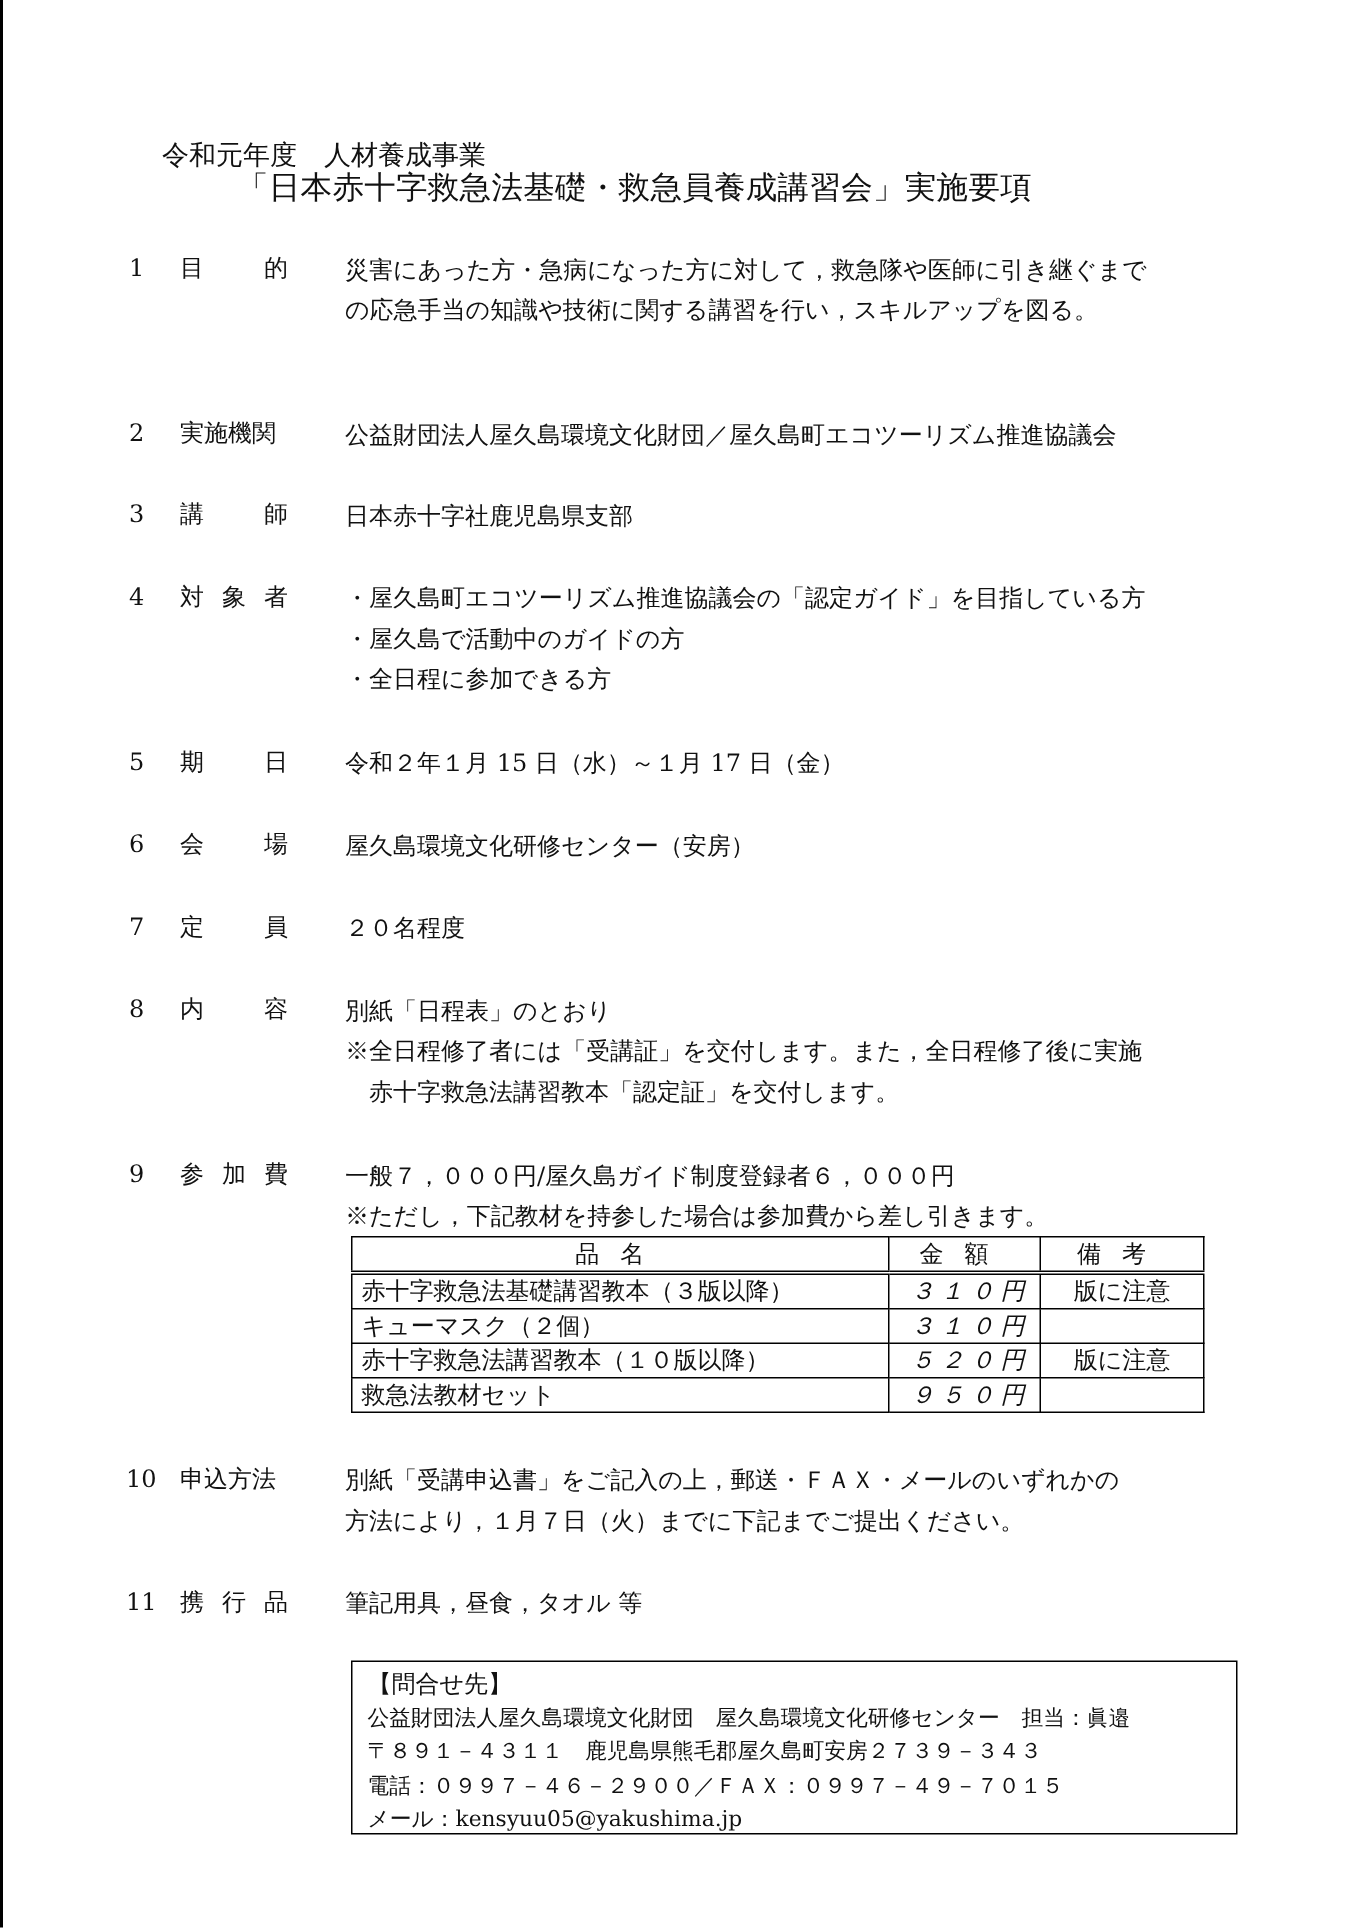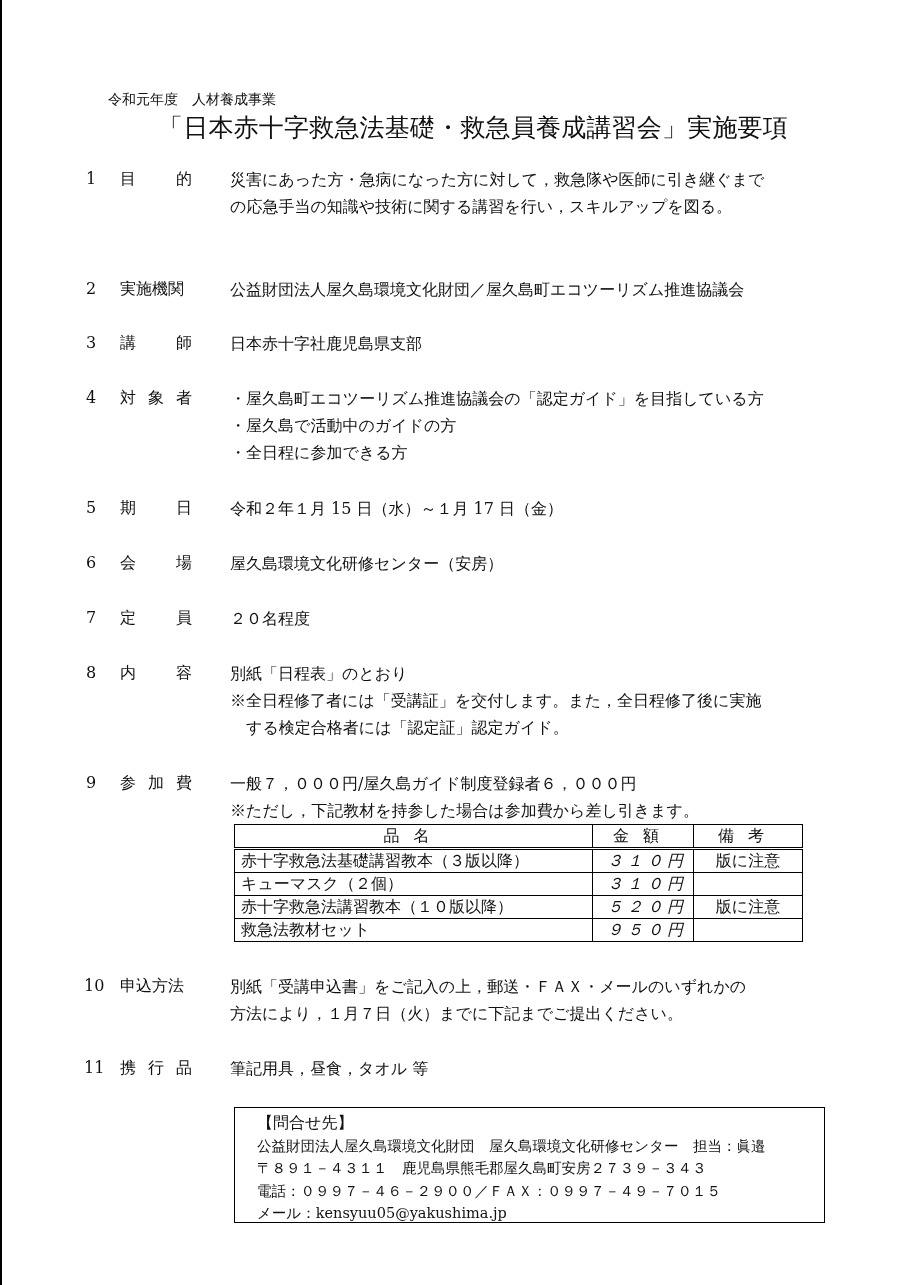--- a/index.html
+++ b/index.html
@@ -1,32 +1,32 @@
 <!DOCTYPE html>
 <html><head>
   <meta charset="utf-8">
   <style>
     html, body { margin:0; padding:0; background:#fff; }
     body { width:910px; height:1285px; position:relative; overflow:hidden;
       font-family:"DejaVu Serif","Liberation Serif", serif; color:#111; }
     .page-border { position:absolute; left:0; top:0; width:2px; height:1285px; background:#000; }
     .abs { position:absolute; white-space:nowrap; }
-    .sub { left:108px; top:91px; font-size:14px; }
-    .title { left:158px; top:111px; font-size:25px; letter-spacing:0.2px; }
+    .sub { left:108px; top:91px; font-size:18px; }
+    .title { left:158px; top:111px; font-size:21px; letter-spacing:0.2px; }
     .row { position:absolute; font-size:16px; line-height:26px; }
     .num { position:absolute; left:86px; width:30px; }
     .lbl { position:absolute; left:120px; display:flex; justify-content:space-between; }
     .body { position:absolute; left:230px; white-space:nowrap; }
     .line { height:27px; line-height:27px; }
     table.fee { position:absolute; left:234px; top:824px; width:569px; border-collapse:collapse; font-size:16px; }
     table.fee td, table.fee th { border:1px solid #000; height:22px; padding:0 6px; font-weight:normal; white-space:nowrap;margin-top:35px; }
     table.fee thead th { border-bottom:3px double #000; text-align:center; letter-spacing:14px; }
     td.amt { text-align:right; letter-spacing:4px;font-style:italic; }
     td.note { text-align:center; }
-    .contact { position:absolute; left:234px; top:1107px; width:591px; height:116px; border:1.5px solid #000; box-sizing:border-box; padding:4px 22px; font-size:14.5px; line-height:22.5px; }
+    .contact { position:absolute; left:234px; top:1107px; width:591px; height:116px; border:1.5px solid #000; box-sizing:border-box; padding:4px 10px; font-size:14.5px; line-height:22.5px; }
     .contact .h { font-size:16px; }
   </style>
 </head>
 <body>
 
 <div class="page-border"></div>
 
 <div class="abs sub">令和元年度　人材養成事業</div>
 <div class="abs title">「日本赤十字救急法基礎・救急員養成講習会」実施要項</div>
 
@@ -110,21 +110,21 @@
 
 <div class="row" style="top:660px;left:0;width:910px;">
   <span class="num">8</span>
   <span class="lbl" style="width:72px">
       <span>内</span>
       <span>容</span>
     </span>
   <div class="body">
     <div class="line">別紙「日程表」のとおり</div>
     <div class="line">※全日程修了者には「受講証」を交付します。また，全日程修了後に実施</div>
-    <div class="line">　する検定合格者には「認定証」認定ガイド。</div>
+    <div class="line">　赤十字救急法講習教本「認定証」を交付します。</div>
   </div>
 </div>
 
 <div class="row" style="top:770px;left:0;width:910px;">
   <span class="num">9</span>
   <span class="lbl" style="width:72px">
       <span>参</span>
       <span>加</span>
       <span>費</span>
     </span>

